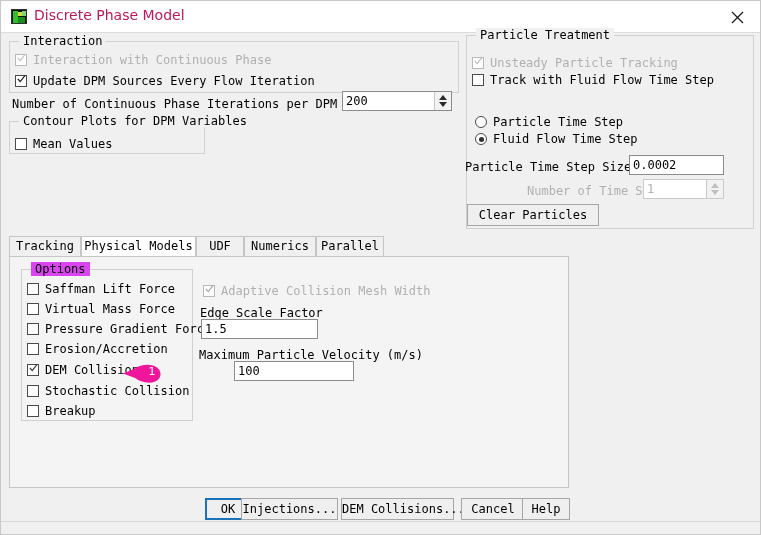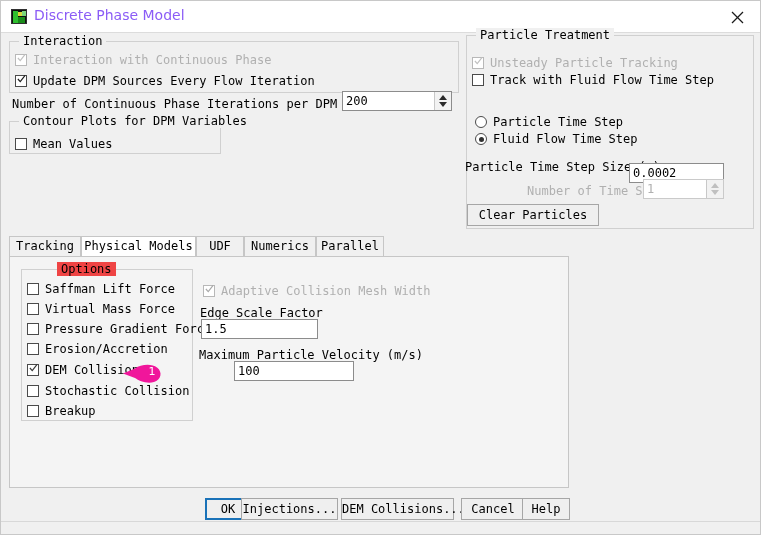--- a/index.html
+++ b/index.html
@@ -46,21 +46,21 @@
   #title-icon .g1 { position:absolute; left:1px; top:1px; width:5px; height:12px; background:#2fbf2f; }
   #title-icon .g2 { position:absolute; left:6px; top:2px; width:4px; height:4px;  background:#d8d83a; }
   #title-icon .g3 { position:absolute; left:6px; top:7px; width:7px; height:6px;  background:#1a8c1a; }
   #title-icon .g4 { position:absolute; left:10px;top:1px; width:4px; height:5px;  background:#7ad67a; }
 
   #title-text {
     position: absolute;
     left: 33px; top: 6px;
     font-family: "DejaVu Sans", "Liberation Sans", sans-serif;
     font-size: 14px;
-    color: #8b5cf6;
+    color: #be185d;
     white-space: nowrap;
   }
   #close-btn {
     position: absolute;
     right: 0; top: 0;
     width: 44px; height: 30px;
     cursor: pointer;
   }
   #close-btn svg { position:absolute; left:15px; top:10px; }
 
@@ -318,21 +318,21 @@
   <div class="lbl" style="left:11px; top:96px;">Number of Continuous Phase Iterations per DPM Iteration</div>
 
   <div class="spin" style="left:341px; top:90px; width:110px;">
     <span class="val">200</span>
     <span class="arrows">
       <span class="up"></span>
       <span class="dn"></span>
     </span>
   </div>
 
-  <div class="group" style="left:8px; top:120px; width:212px; height:33px;">
+  <div class="group" style="left:8px; top:120px; width:196px; height:33px;">
     <div class="glabel">Contour Plots for DPM Variables</div>
   </div>
 
   <div class="cb" style="left:14px; top:136px;">
     <span class="box"></span>
     <span class="txt">Mean Values</span>
   </div>
 
   <div class="group" style="left:465px; top:34px; width:288px; height:194px;">
     <div class="glabel">Particle Treatment</div>
@@ -358,21 +358,21 @@
     <span class="txt">Particle Time Step</span>
   </div>
 
   <div class="rb sel" style="left:474px; top:131px;">
     <span class="circle"></span>
     <span class="txt">Fluid Flow Time Step</span>
   </div>
 
   <div class="lbl" style="left:464px; top:159px;">Particle Time Step Size (s)</div>
 
-  <div class="field" style="left:628px; top:154px; width:95px;margin-top:8px;">0.0002</div>
+  <div class="field" style="left:628px; top:154px; width:95px;">0.0002</div>
 
   <div class="lbl disabled" style="left:526px; top:183px;">Number of Time Steps</div>
 
   <div class="spin disabled" style="left:642px; top:178px; width:81px;">
     <span class="val">1</span>
     <span class="arrows">
       <span class="up"></span>
       <span class="dn"></span>
     </span>
   </div>
@@ -383,21 +383,21 @@
     <div class="tab" style="left:0px;   width:72px;">Tracking</div>
     <div class="tab active" style="left:72px;  width:115px;">Physical Models</div>
     <div class="tab" style="left:187px; width:48px;">UDF</div>
     <div class="tab" style="left:235px; width:72px;">Numerics</div>
     <div class="tab" style="left:307px; width:68px;">Parallel</div>
   </div>
 
   <div id="tabpanel"></div>
 
   <div class="group" style="left:20px; top:268px; width:172px; height:152px; background:#f4f4f4;">
-    <div class="glabel" style="background:#ef4444;margin-left:26px;">Options</div>
+    <div class="glabel" style="background:#d946ef;">Options</div>
   </div>
 
   <div class="cb" style="left:26px; top:281px;">
     <span class="box"></span>
     <span class="txt">Saffman Lift Force</span>
   </div>
   <div class="cb" style="left:26px; top:301px;">
     <span class="box"></span>
     <span class="txt">Virtual Mass Force</span>
   </div>

